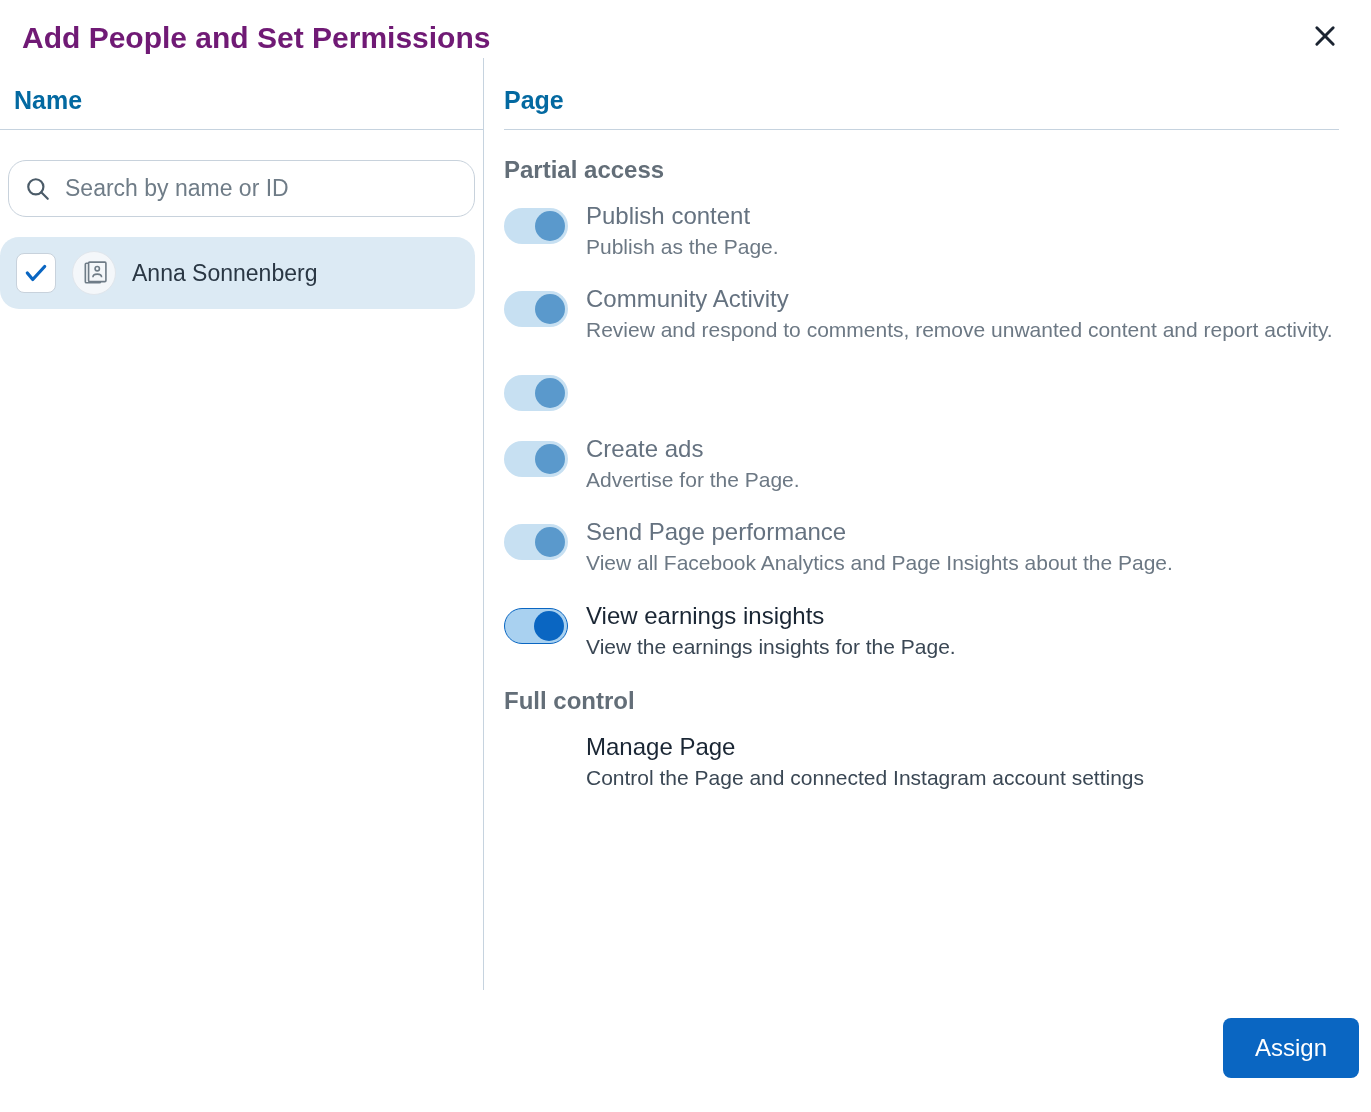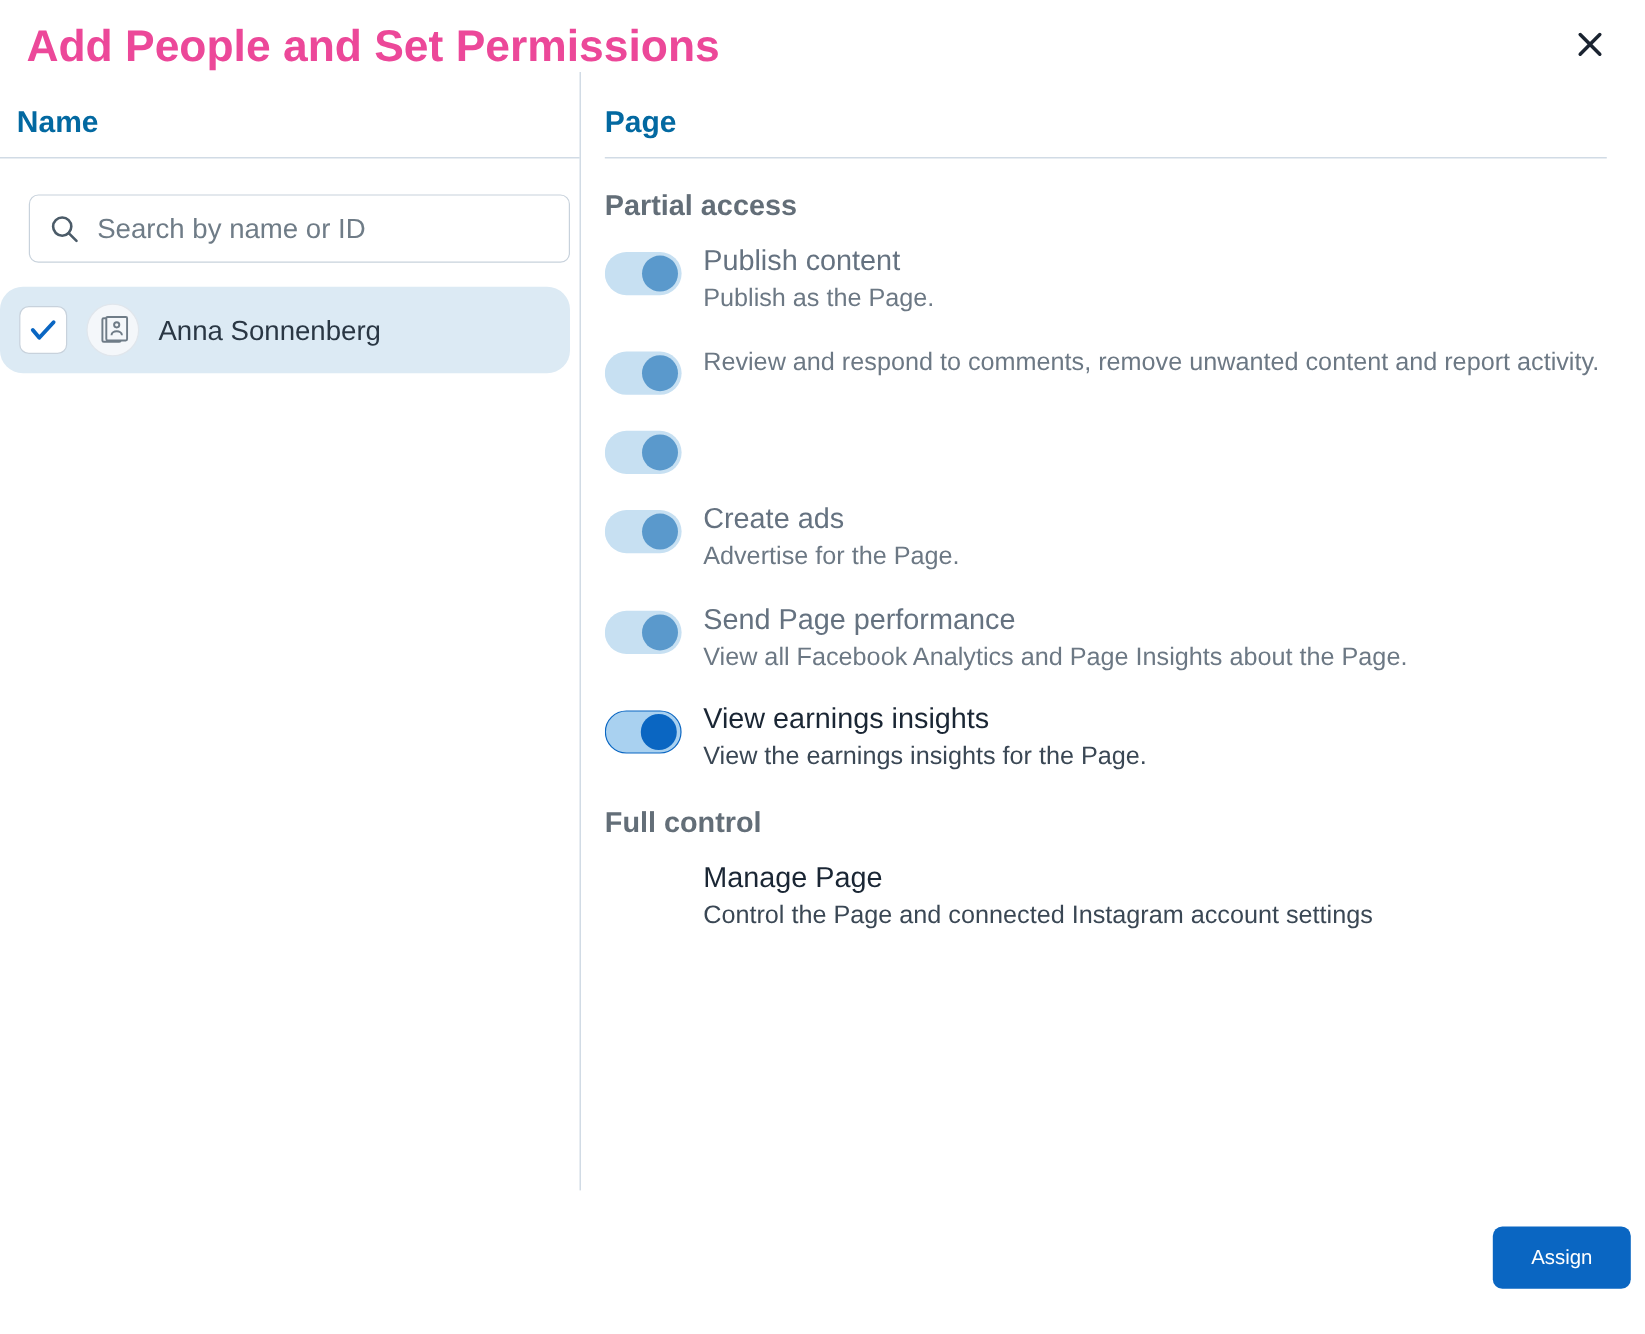--- a/index.html
+++ b/index.html
@@ -16,23 +16,23 @@
   overflow: hidden;
   position: relative;
 }
 .header {
   display: flex;
   justify-content: space-between;
   align-items: center;
   padding: 18px 28px 0 22px;
 }
 .title {
-  font-size: 37px;
+  font-size: 30px;
   font-weight: 700;
-  color: #ec4899;
+  color: #701a75;
 }
 .close-btn {
   cursor: pointer;
   padding: 4px;
   color: #1b2431;
 }
 .close-btn svg {
   width: 28px;
   height: 28px;
 }
@@ -53,23 +53,23 @@
   font-weight: 600;
   color: #0369a1;
   padding: 28px 0 14px 0;
   border-bottom: 1px solid #c6d3df;
 }
 .left-col .col-header {
   padding-left: 14px;
   border-bottom: 1px solid #c6d3df;
 }
 .search-box {
-  margin: 30px 8px 20px 24px;
+  margin: 30px 8px 20px 8px;
   border: 1px solid #c8d2dc;
-  border-radius: 8px;
+  border-radius: 18px;
   display: flex;
   align-items: center;
   padding: 14px 16px;
   gap: 14px;
 }
 .search-box svg {
   width: 26px;
   height: 26px;
   stroke: #4b5b68;
 }
@@ -205,21 +205,21 @@
   height: 110px;
   display: flex;
   justify-content: flex-end;
   align-items: center;
   padding: 0 12px 18px 0;
   background: #fff;
 }
 .assign-btn {
   background: #0a66c2;
   color: #fff;
-  font-size: 17px;
+  font-size: 24px;
   padding: 16px 32px;
   border: none;
   border-radius: 8px;
   cursor: pointer;
 }
 .right-scroll {
   height: 100%;
   overflow: hidden;
 }
 </style>
@@ -277,20 +277,21 @@
           <div class="perm-title">Publish content</div>
           <div class="perm-desc">Publish as the Page.</div>
         </div>
       </div>
 
       <div class="perm-row">
         <div class="toggle dim">
             <div class="toggle-knob"></div>
           </div>
         <div class="perm-text">
+          <div class="perm-title">Community Activity</div>
           <div class="perm-desc">Review and respond to comments, remove unwanted content and report activity.</div>
         </div>
       </div>
 
       <div class="perm-row">
         <div class="toggle dim">
             <div class="toggle-knob"></div>
           </div>
       </div>
 

